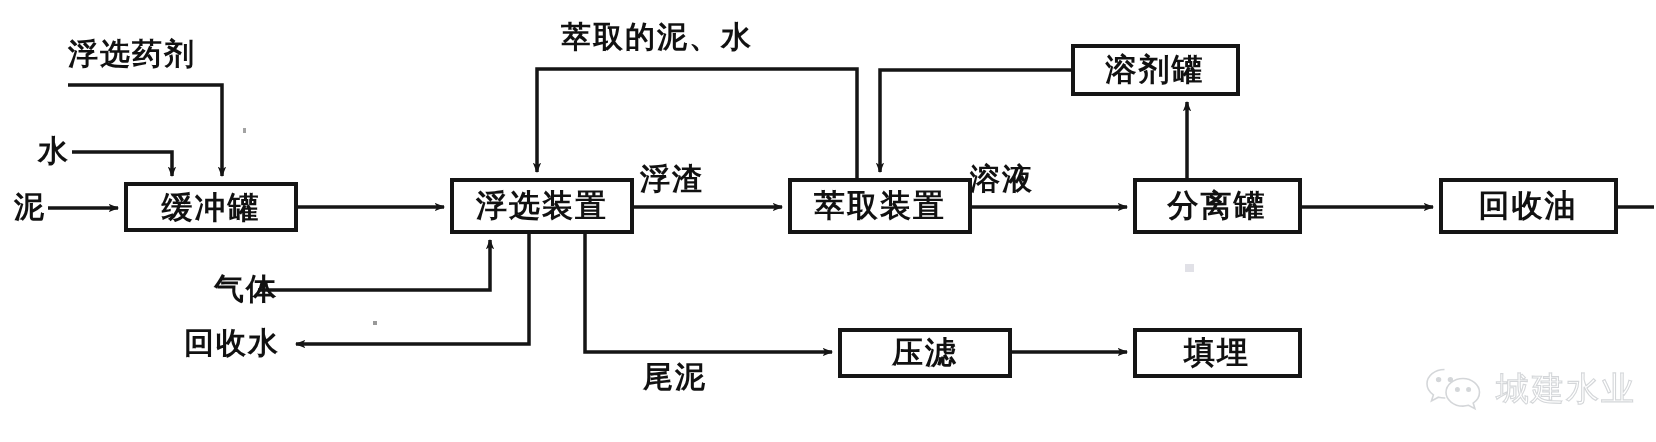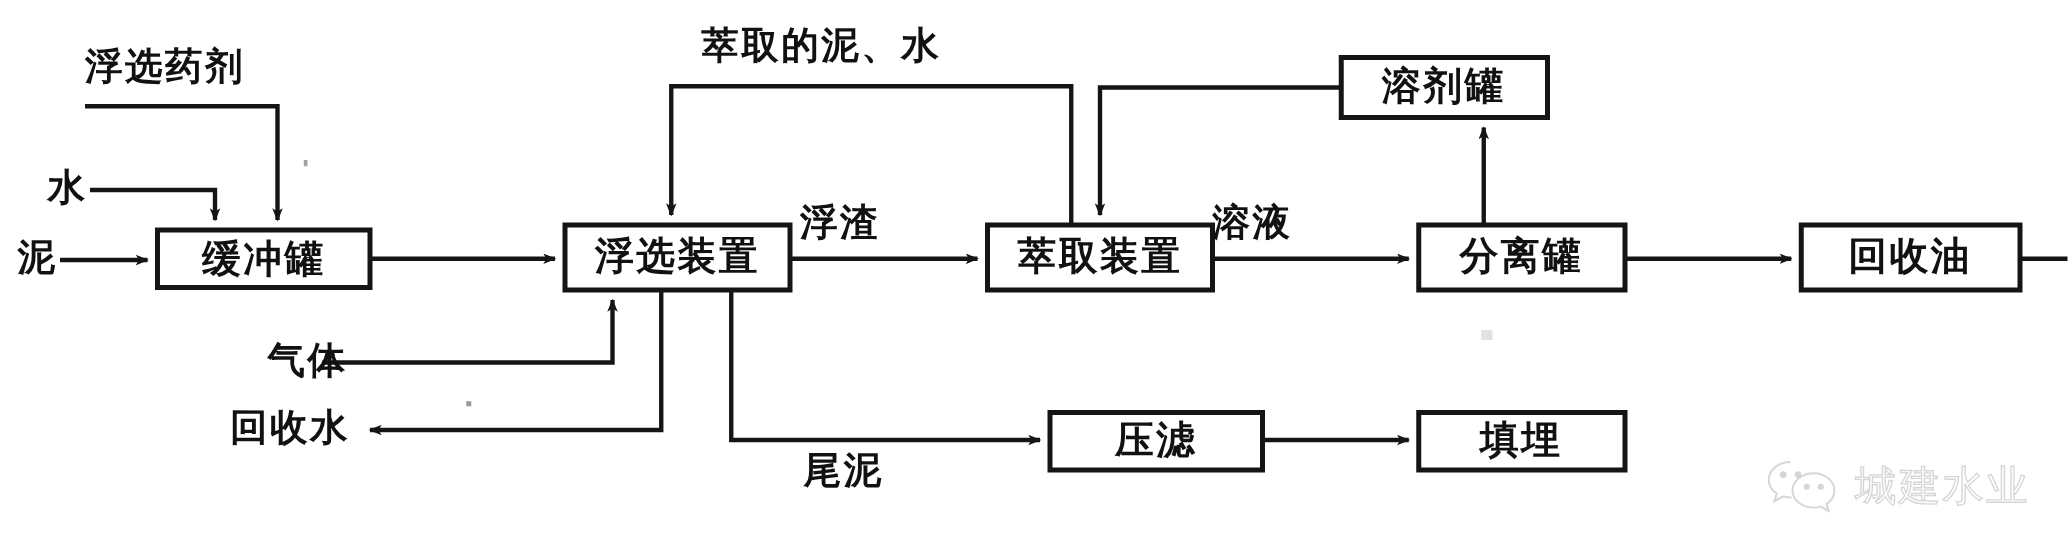--- a/index.html
+++ b/index.html
@@ -58,21 +58,21 @@
   .io-label.right-anchor { text-anchor: end; }
   .conn {
     stroke: #151515;
     stroke-width: 3.5;
     fill: none;
     stroke-linecap: butt;
     stroke-linejoin: miter;
   }
   .watermark {
     position: absolute;
-    right: 32px;
+    right: 20px;
     bottom: 30px;
     display: flex;
     align-items: center;
     gap: 10px;
     opacity: 0.42;
     pointer-events: none;
   }
   .watermark .wm-text {
     font-family: "DejaVu Sans", "Liberation Sans", sans-serif;
     font-size: 33px;

